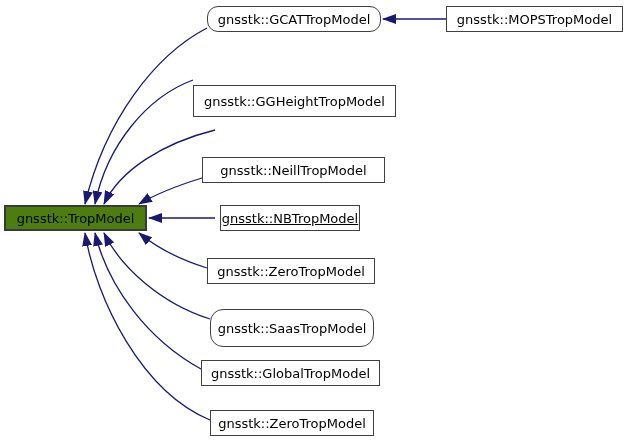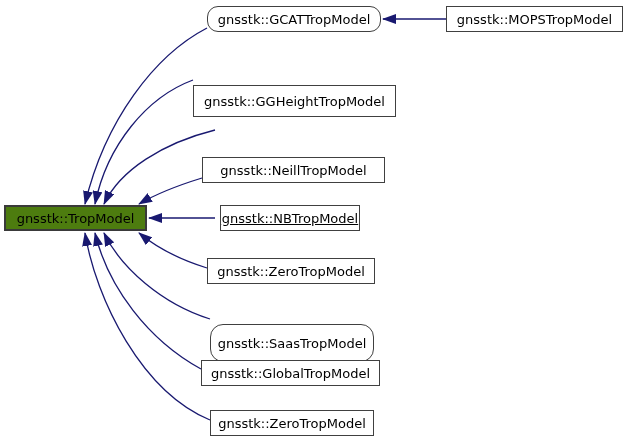--- a/index.html
+++ b/index.html
@@ -40,21 +40,21 @@
     cursor: default;
   }
   
   #n-tropmodel { left: 4px;   top: 205px; width: 143px; height: 26px; }
   #n-gcat      { left: 207px; top: 6px;   width: 174px; height: 26px; border-radius: 11px; }
   #n-ggheight  { left: 193px; top: 57px;  width: 203px; height: 32px; margin-top: 28px; }
   #n-gg        { left: 215px; top: 107px; width: 159px; height: 26px; }
   #n-global    { left: 202px; top: 157px; width: 183px; height: 26px; }
   #n-nb        { left: 220px; top: 205px; width: 140px; height: 26px; text-decoration: underline; }
   #n-neill     { left: 207px; top: 258px; width: 168px; height: 26px; }
-  #n-saas      { left: 210px; top: 324px; width: 164px; height: 38px; border-radius: 13px; }
+  #n-saas      { left: 210px; top: 309px; width: 164px; height: 38px; border-radius: 13px; }
   #n-simple    { left: 201px; top: 360px; width: 179px; height: 26px; }
   #n-zero      { left: 210px; top: 410px; width: 164px; height: 26px; }
   #n-mops      { left: 446px; top: 6px;   width: 177px; height: 26px; }
 </style>
 </head>
 <body>
 
 <div id="diagram">
 
   <svg id="edges" viewBox="0 0 628 443" xmlns="http://www.w3.org/2000/svg" aria-hidden="true">

